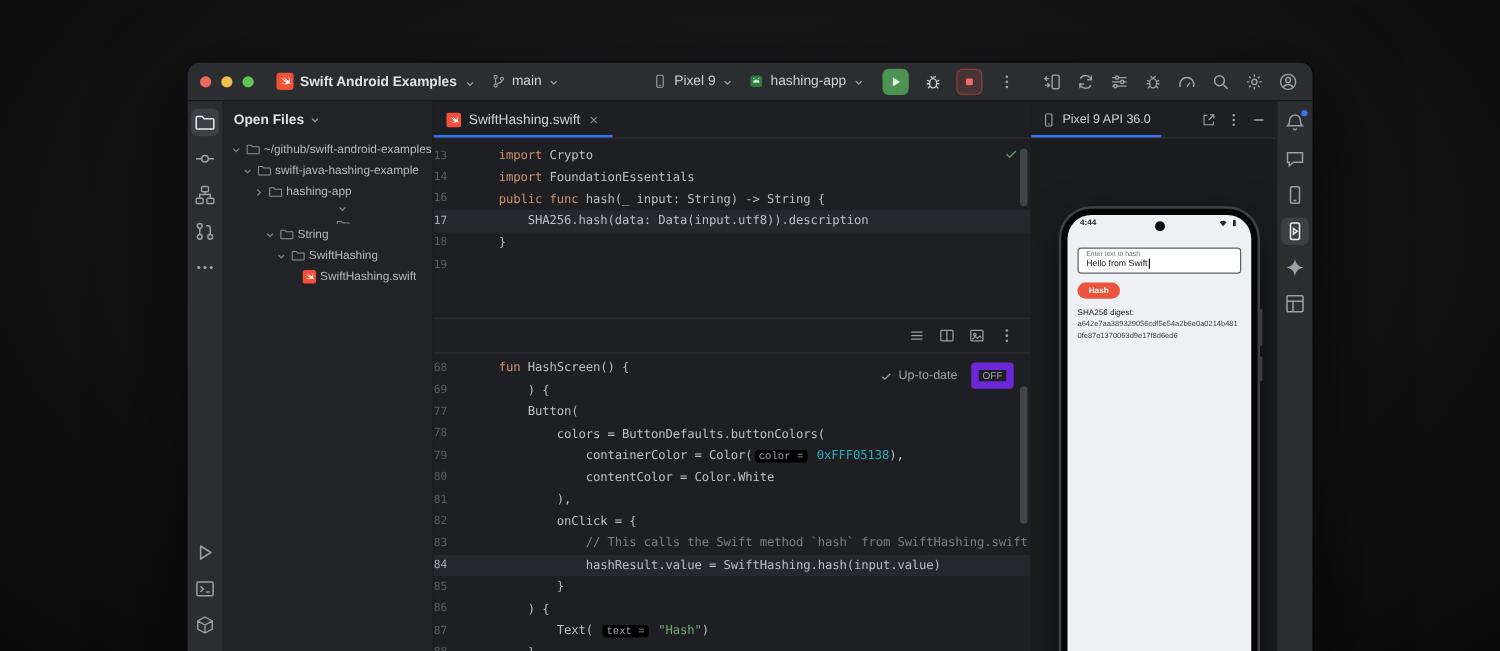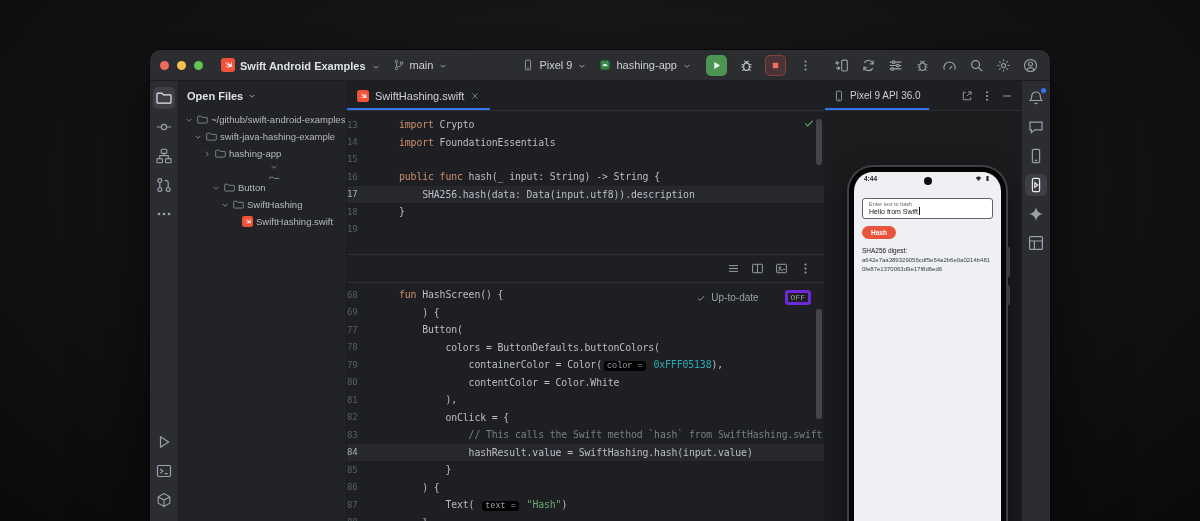--- a/index.html
+++ b/index.html
@@ -83,21 +83,21 @@
   .code-line.current .gutter{color:#a9adb4;}
   .tk-k{color:#cf8e6d}.tk-p{color:#bcbec4}.tk-s{color:#6aab73}.tk-c{color:#7a7e85}.tk-n{color:#2aacb8}
   .tk-i{background:#000000;color:#9da0a8;border-radius:3px;padding:0 3px;margin:17px 2px;
     font-size:8.5px;font-family:Liberation Mono, monospace;letter-spacing:0;}
   .insp-check{position:absolute;top:6px;right:9px;color:#5c9a60;}
   .scroll-thumb{position:absolute;right:2px;width:6px;border-radius:3px;background:#43454a;}
   .scroll-thumb.st1{top:8px;height:46px;}
   .scroll-thumb.st2{top:26px;height:110px;}
   .compose-status{position:absolute;top:7px;right:13px;display:flex;align-items:center;gap:5px;
     color:#9da0a8;font-size:10px;font-family:"Liberation Sans",sans-serif;letter-spacing:0;}
-  .cs-off{border:3px solid #6d28d9;border-radius:3px;padding:0 3px;font-size:8px;margin-left:21px;font-family:Liberation Mono, monospace;}
+  .cs-off{border:6px solid #6d28d9;border-radius:3px;padding:0 3px;font-size:8px;margin-left:6px;}
 
   
   .device-panel{flex:0 0 196px;display:flex;flex-direction:column;background:#1e1f22;min-width:0;}
   .device-panel .tabbar{border-bottom:1px solid #2e3033;}
   .dtab{display:flex;align-items:center;gap:5px;padding:0 8px;position:relative;
     color:#ced0d6;font-size:10px;white-space:nowrap;}
   .dtab.active::after{content:"";position:absolute;left:0;right:0;bottom:0;height:2px;background:#3574f0;}
   .dtab-actions{margin-left:auto;display:flex;align-items:center;gap:8px;padding:0 8px;color:#9da0a8;}
   .device-area{flex:1;position:relative;overflow:hidden;background:#1b1c1e;}
   .phone{position:absolute;left:24px;top:56px;width:157px;height:400px;background:#050506;
@@ -447,21 +447,21 @@
               <span class="ic i10 chev">
                 <svg viewBox="0 0 16 16" fill="none" stroke="currentColor" stroke-width="1.6">
                   <path d="M4.2 6.2L8 10l3.8-3.8"></path>
                 </svg>
               </span>
               <span class="ic i11 folder-ic">
                 <svg viewBox="0 0 16 16">
                   <path d="M1.8 3.2h4.1l1.4 1.7h6.9c.4 0 .8.3.8.8v6.6c0 .5-.4.9-.9.9H1.9c-.5 0-.9-.4-.9-.9V4.1c0-.5.4-.9.8-.9z" fill="none" stroke="currentColor" stroke-width="1.2"></path>
                 </svg>
               </span>
-              <span class="tree-label">Button</span>
+              <span class="tree-label">String</span>
             </div>
             <div class="tree-row" style="padding-left: 41px;">
               <span class="ic i10 chev">
                 <svg viewBox="0 0 16 16" fill="none" stroke="currentColor" stroke-width="1.6">
                   <path d="M4.2 6.2L8 10l3.8-3.8"></path>
                 </svg>
               </span>
               <span class="ic i11 folder-ic">
                 <svg viewBox="0 0 16 16">
                   <path d="M1.8 3.2h4.1l1.4 1.7h6.9c.4 0 .8.3.8.8v6.6c0 .5-.4.9-.9.9H1.9c-.5 0-.9-.4-.9-.9V4.1c0-.5.4-.9.8-.9z" fill="none" stroke="currentColor" stroke-width="1.2"></path>
@@ -501,24 +501,20 @@
         </div>
         <div class="editor e1">
           <div id="lines1">
               <div class="code-line">
                 <span class="gutter">13</span>
                 <span class="code"><span class="tk-k">import</span><span class="tk-p"> Crypto</span></span>
               </div>
               <div class="code-line">
                 <span class="gutter">14</span>
                 <span class="code"><span class="tk-k">import</span><span class="tk-p"> FoundationEssentials</span></span>
-              </div>
-              <div class="code-line">
-                <span class="gutter">15</span>
-                <span class="code"></span>
               </div>
               <div class="code-line">
                 <span class="gutter">16</span>
                 <span class="code"><span class="tk-k">public</span><span class="tk-p"> </span><span class="tk-k">func</span><span class="tk-p"> hash(_ input: String) -&gt; String {</span></span>
               </div>
               <div class="code-line current">
                 <span class="gutter">17</span>
                 <span class="code"><span class="tk-p">    SHA256.hash(data: Data(input.utf8)).description</span></span>
               </div>
               <div class="code-line">

